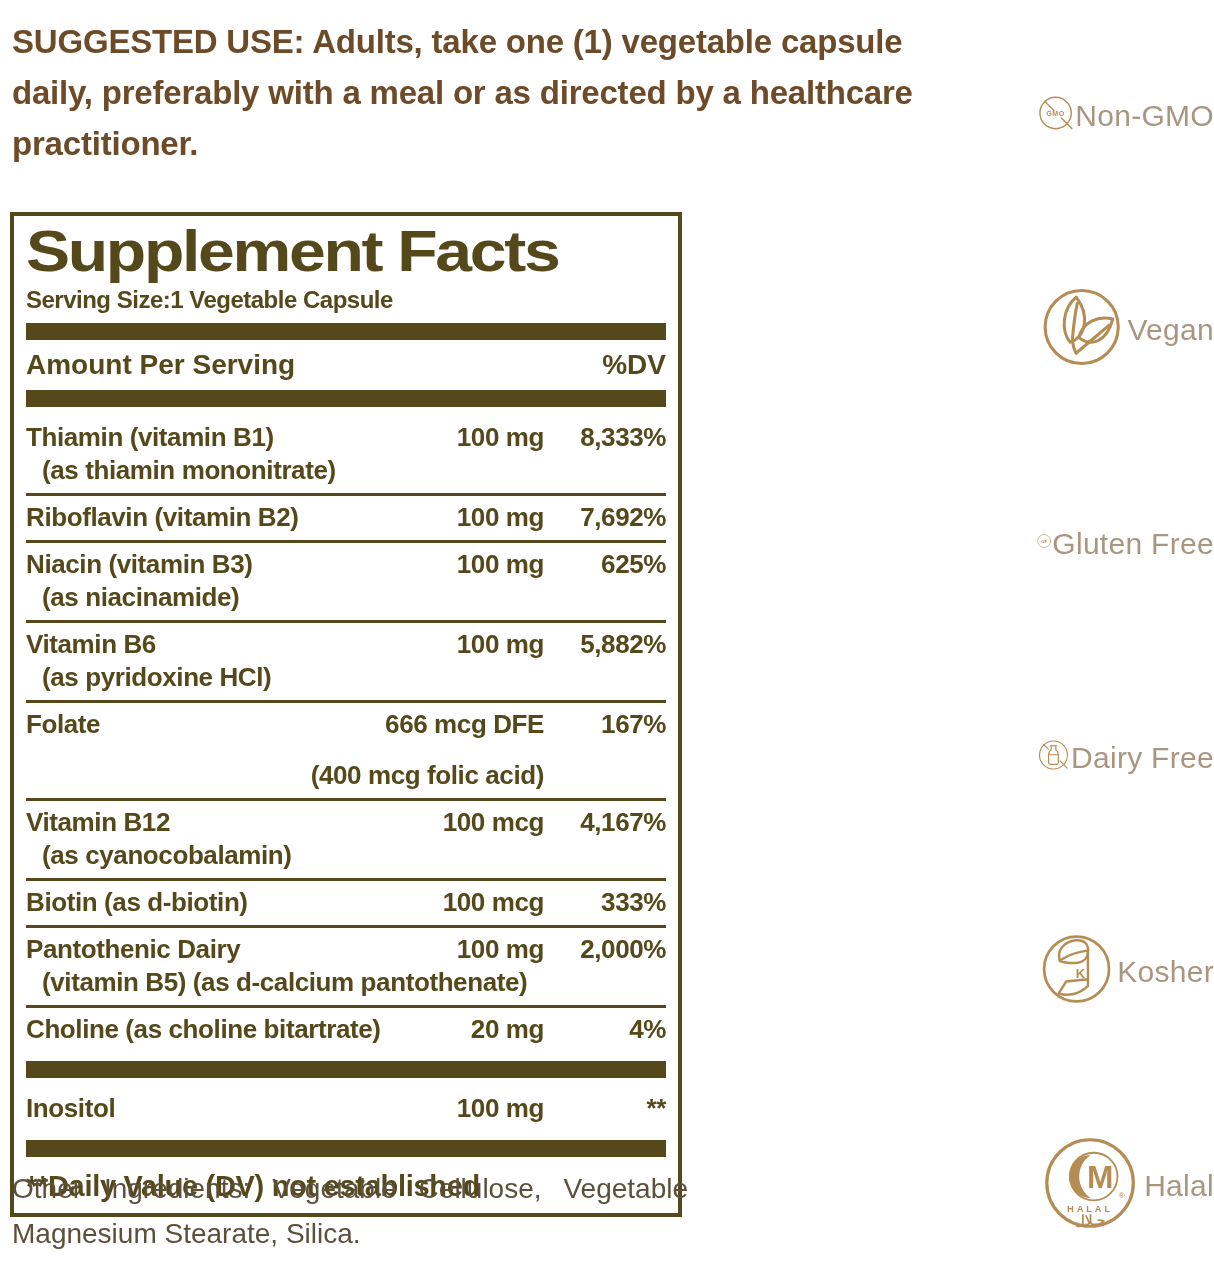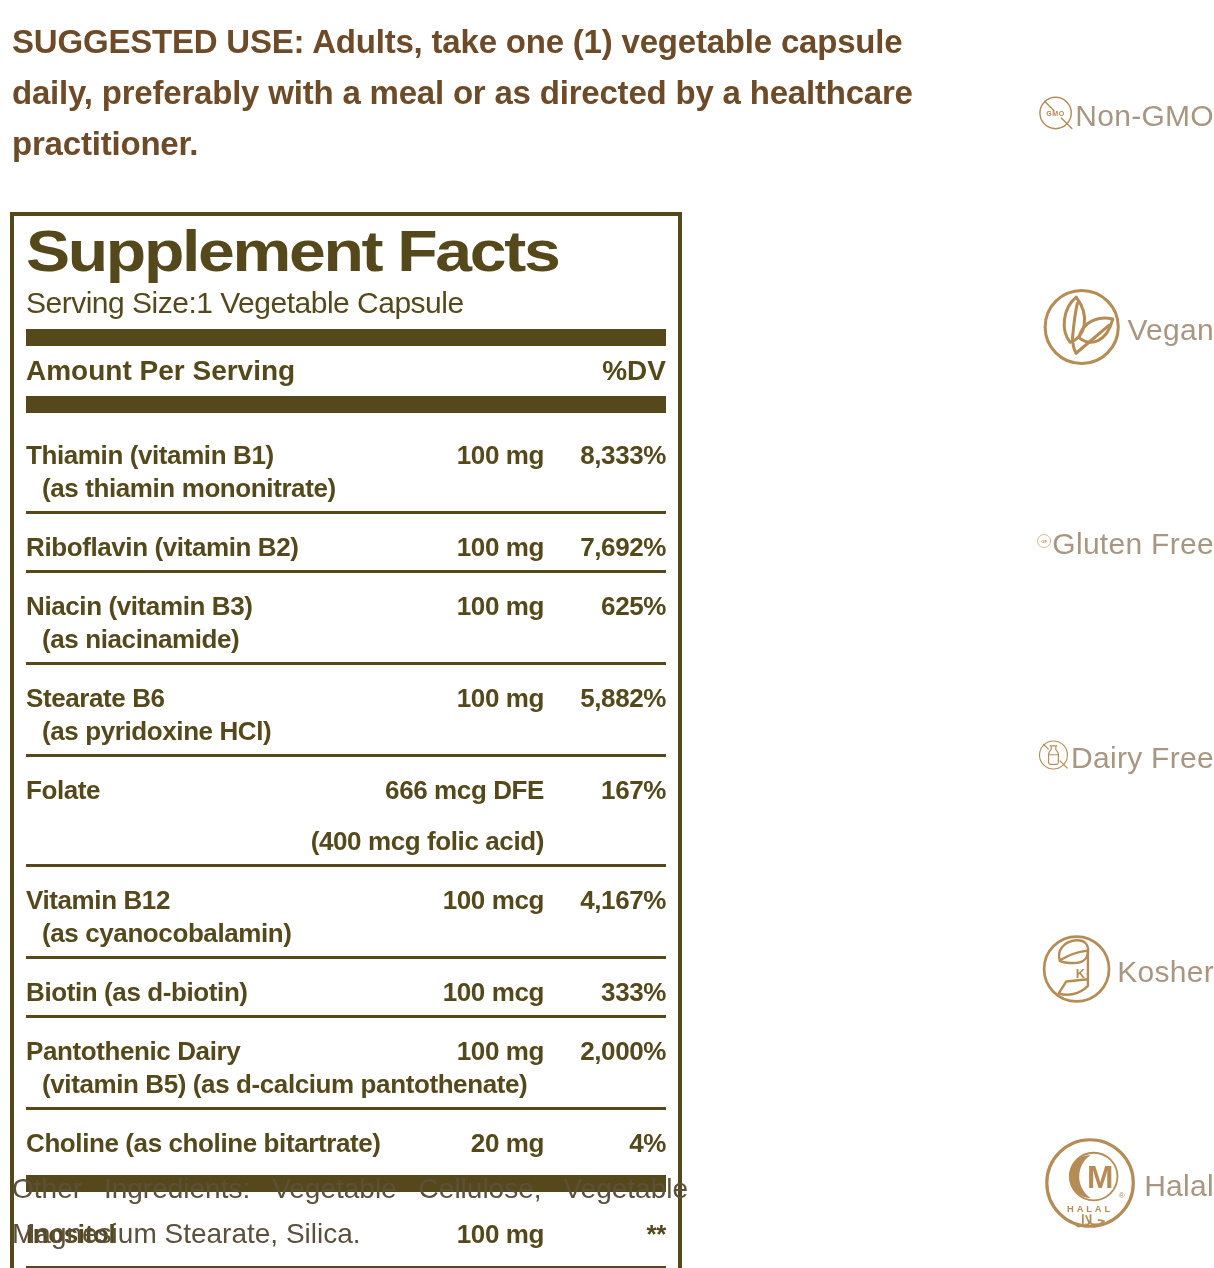--- a/index.html
+++ b/index.html
@@ -24,27 +24,27 @@
   }
   
   .sf{
     position:absolute;left:10px;top:212px;width:672px;box-sizing:border-box;
     border:4px solid var(--c-ink);padding:4px 12px 8px;color:var(--c-ink);
   }
   .sf-title{
     font-size:57px;font-weight:700;letter-spacing:-2px;line-height:1.12;
     transform:scaleX(1.16);transform-origin:left center;white-space:nowrap;
   }
-  .sf-serving{font-size:30px;font-weight:400;letter-spacing:-0.5px;margin-top:2px;}
+  .sf-serving{font-size:24px;font-weight:700;letter-spacing:-0.5px;margin-top:2px;}
   .sf-bar{height:17px;background:var(--c-ink);margin:9px 0;}
   .sf-header{display:flex;justify-content:space-between;font-size:28px;font-weight:700;margin:2px 0;}
   .sf-row{padding:5px 0 6px;}
   .sf-rows .sf-row + .sf-row{border-top:3px solid var(--c-ink);}
   .sf-line{display:flex;align-items:baseline;font-size:26px;font-weight:700;letter-spacing:-0.4px;line-height:33px;}
-  .sf-name{flex:1 1 auto;white-space:nowrap;margin-top:12px;}
+  .sf-name{flex:1 1 auto;white-space:nowrap;}
   .sf-amount{flex:0 0 auto;text-align:right;white-space:nowrap;}
   .sf-dv{flex:0 0 122px;text-align:right;white-space:nowrap;}
   .sf-sub{font-size:26px;font-weight:700;letter-spacing:-0.4px;line-height:33px;padding-left:16px;}
   .sf-sub.align-amount{padding-left:0;padding-right:122px;text-align:right;margin-top:18px;}
   .sf-footnote{font-size:29px;font-weight:700;letter-spacing:-0.3px;padding:4px 0 2px;}
   
   .other{
     position:absolute;left:12px;top:1166px;width:676px;
     font-size:28px;color:var(--c-otherink);line-height:1.62;text-align:justify;
   }
@@ -91,21 +91,21 @@
       <div class="sf-row">
         <div class="sf-line">
           <span class="sf-name">Niacin (vitamin B3)</span>
           <span class="sf-amount">100 mg</span>
           <span class="sf-dv">625%</span>
         </div>
         <div class="sf-sub">(as niacinamide)</div>
       </div>
       <div class="sf-row">
         <div class="sf-line">
-          <span class="sf-name">Stearate B6</span>
+          <span class="sf-name">Vitamin B6</span>
           <span class="sf-amount">100 mg</span>
           <span class="sf-dv">5,882%</span>
         </div>
         <div class="sf-sub">(as pyridoxine HCl)</div>
       </div>
       <div class="sf-row">
         <div class="sf-line">
           <span class="sf-name">Folate</span>
           <span class="sf-amount">666 mcg DFE</span>
           <span class="sf-dv">167%</span>

